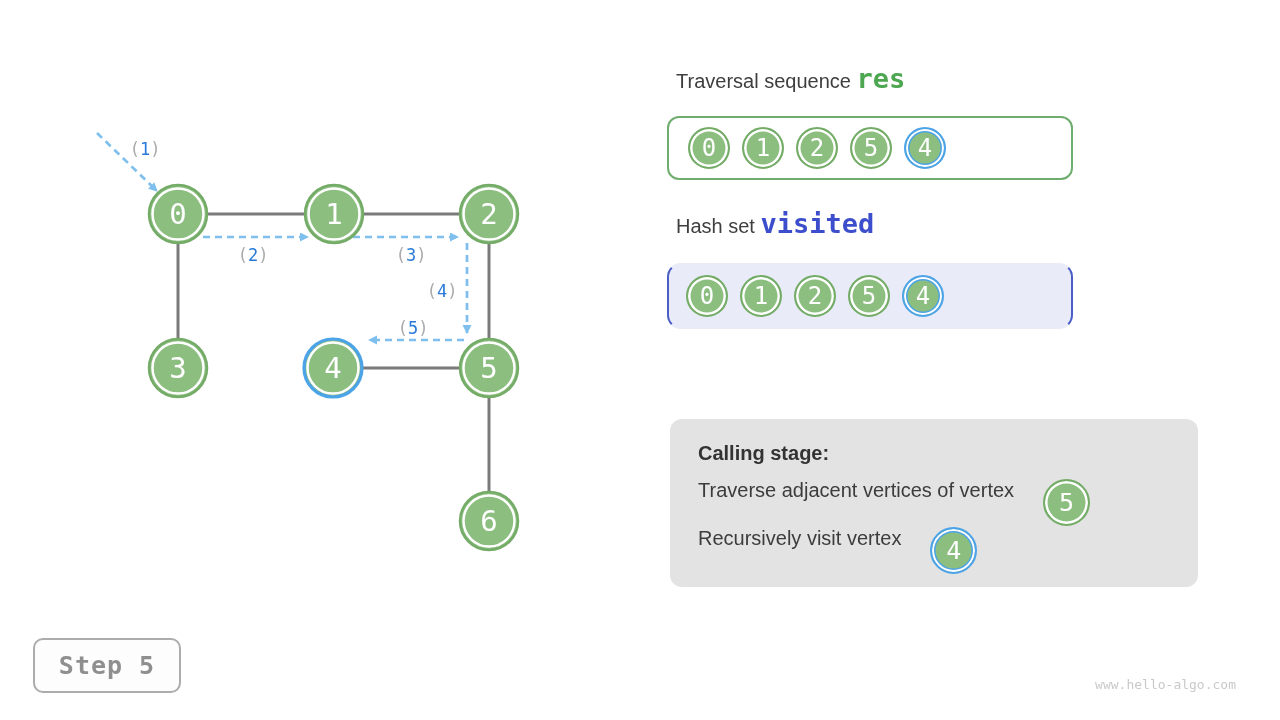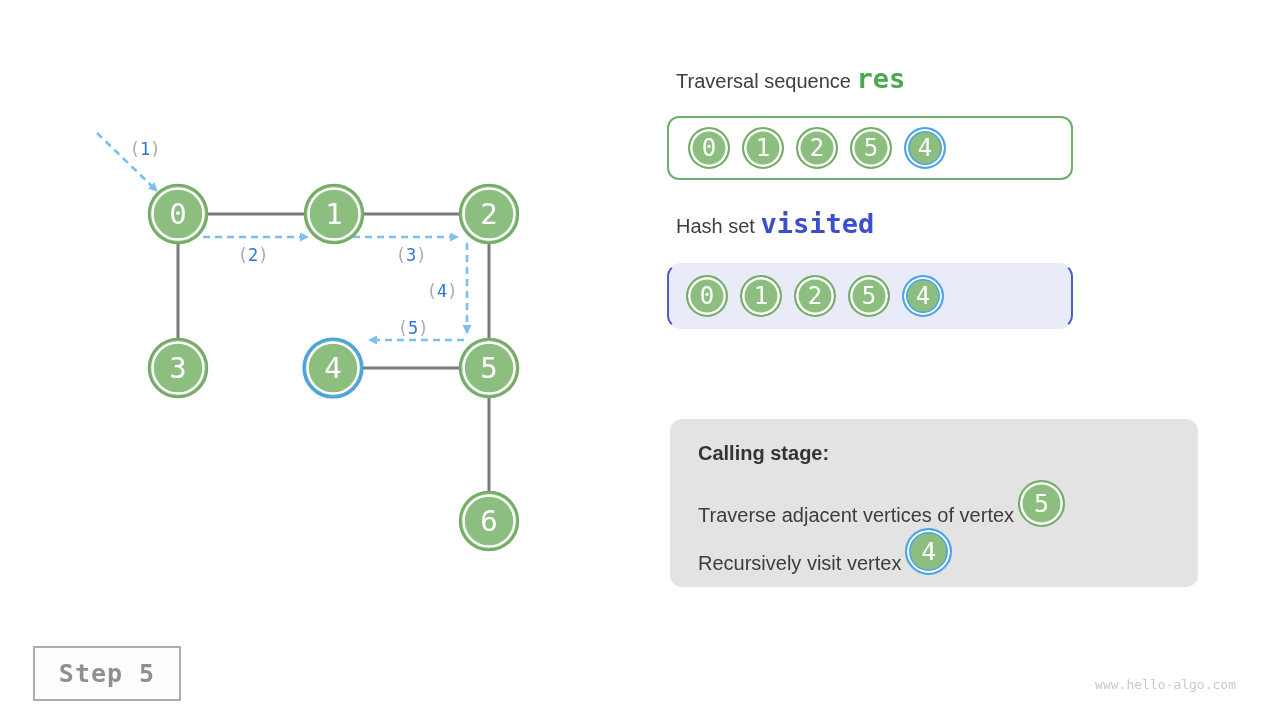--- a/index.html
+++ b/index.html
@@ -37,27 +37,27 @@
   .chip.hl{
     border:2.5px solid var(--highlight-blue);
     box-shadow:inset 0 0 0 2px #ffffff, inset 0 0 0 3.5px var(--highlight-blue);
   }
   .chip.lg{width:47px;height:47px;font-size:25px;}
   .calling-box{
     position:absolute;left:670px;top:419px;width:528px;height:168px;box-sizing:border-box;
     background:var(--calling-bg);border-radius:12px;padding:22px 28px;
   }
   .calling-heading{font-size:20px;font-weight:bold;color:#333333;line-height:24px;margin-bottom:14px;}
-  .calling-line{display:flex;align-items:flex-end;height:48px;gap:4px;font-size:20px;color:#3C3C3C;}
+  .calling-line{display:flex;align-items:flex-start;height:48px;gap:29px;font-size:20px;color:#3C3C3C;}
   .step-box{
     position:absolute;left:33px;top:638px;width:148px;height:55px;box-sizing:border-box;
-    border:2px solid #ACACAC;border-radius:0;background:#FDFDFD;
+    border:2px solid #ACACAC;border-radius:10px;background:#FDFDFD;
     display:flex;align-items:center;justify-content:center;
     font-family:"DejaVu Sans Mono",monospace;font-weight:bold;font-size:25px;
-    color:var(--step-gray);letter-spacing:1px;margin-top:8px;
+    color:var(--step-gray);letter-spacing:1px;
   }
   .watermark{
     position:absolute;right:44px;top:677px;
     font-family:"DejaVu Sans Mono",monospace;font-size:13px;color:var(--watermark-gray);
   }
 </style>
 </head>
 <body>
 
 <div class="canvas">

